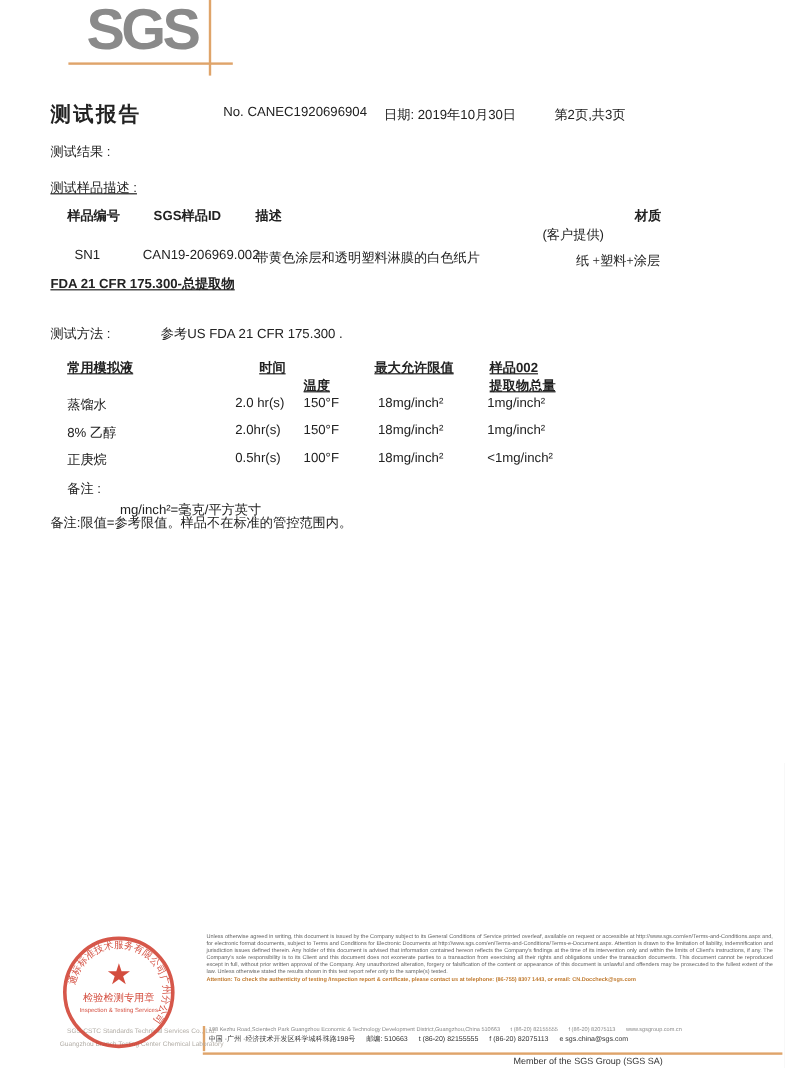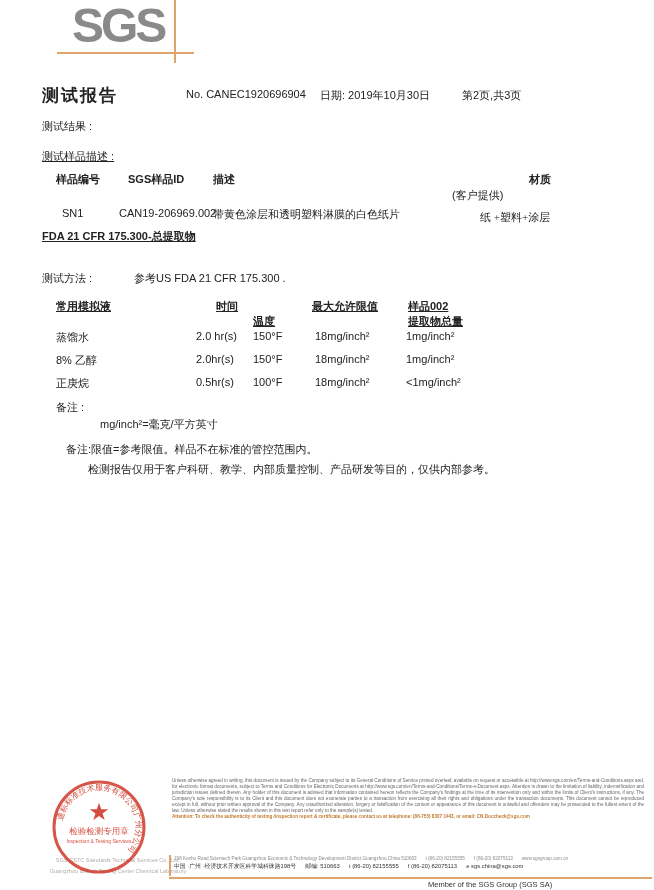--- a/index.html
+++ b/index.html
@@ -57,21 +57,21 @@
   .ext-row .c2{position:absolute;left:196px;}
   .ext-row .c3{position:absolute;left:253px;}
   .ext-row .c4{position:absolute;left:315px;}
   .ext-row .c5{position:absolute;left:406px;}
   [data-name="ext-row-1"]{top:330px;}
   [data-name="ext-row-2"]{top:353px;}
   [data-name="ext-row-3"]{top:376px;}
 
   [data-name="remark-label"]{left:56px;top:400px;}
   [data-name="remark-unit"]{left:100px;top:417px;}
-  [data-name="note-line-1"]{left:42px;top:442px;margin-left:24px;}
+  [data-name="note-line-1"]{left:42px;top:428px;}
   [data-name="note-line-2"]{left:88px;top:462px;}
 
   
   [data-name="company-stamp"]{left:50px;top:778px;z-index:3;}
   [data-name="stamp-company-line1"]{left:34px;top:857px;width:168px;text-align:center;font-size:5.5px;color:#b3aea7;z-index:2;}
   [data-name="stamp-company-line2"]{left:34px;top:868px;width:168px;text-align:center;font-size:5.5px;color:#b3aea7;z-index:2;}
 
   [data-name="legal-block"]{left:172px;top:778px;width:632px;transform:scale(0.747);transform-origin:top left;}
   [data-name="legal-text"]{font-size:6.2px;line-height:7.7px;color:#666;text-align:justify;margin:0;}
   [data-name="attention-text"]{font-size:6.2px;line-height:7.6px;color:#c07a2e;font-weight:bold;margin:2px 0 0 0;}
@@ -140,21 +140,20 @@
     <span class="c1" data-name="ext-cell-simulant">正庚烷</span>
     <span class="c2" data-name="ext-cell-time">0.5hr(s)</span>
     <span class="c3" data-name="ext-cell-temp">100°F</span>
     <span class="c4" data-name="ext-cell-limit">18mg/inch²</span>
     <span class="c5" data-name="ext-cell-result">&lt;1mg/inch²</span>
   </div>
 
   <div class="abs" data-name="remark-label">备注 :</div>
   <div class="abs" data-name="remark-unit">mg/inch²=毫克/平方英寸</div>
   <div class="abs" data-name="note-line-1">备注:限值=参考限值。样品不在标准的管控范围内。</div>
-  <div class="abs" data-name="note-line-2">检测报告仅用于客户科研、教学、内部质量控制、产品研发等目的，仅供内部参考。</div>
 
   <svg class="abs" data-name="company-stamp" width="98" height="98" viewBox="0 0 98 98">
     <circle cx="49" cy="49" r="45" fill="none" stroke="#cf3a2a" stroke-width="3" opacity="0.85" data-name="stamp-ring"></circle>
     <path id="rimPath" d="M 49,49 m -37,0 a 37,37 0 1,1 74,0 a 37,37 0 1,1 -74,0" fill="none"></path>
     <text font-size="8" fill="#cf3a2a" opacity="0.9" data-name="stamp-rim-text">
       <textPath href="#rimPath" startOffset="6">通标标准技术服务有限公司广州分公司</textPath>
     </text>
     <text x="49" y="42" text-anchor="middle" font-size="24" fill="#cf3a2a" opacity="0.9" data-name="stamp-star-icon">★</text>
     <text x="49" y="56" text-anchor="middle" font-size="8.5" fill="#cf3a2a" opacity="0.9" data-name="stamp-title">检验检测专用章</text>
     <text x="49" y="65" text-anchor="middle" font-size="5" fill="#cf3a2a" opacity="0.9" data-name="stamp-subtitle">Inspection &amp; Testing Services</text>

